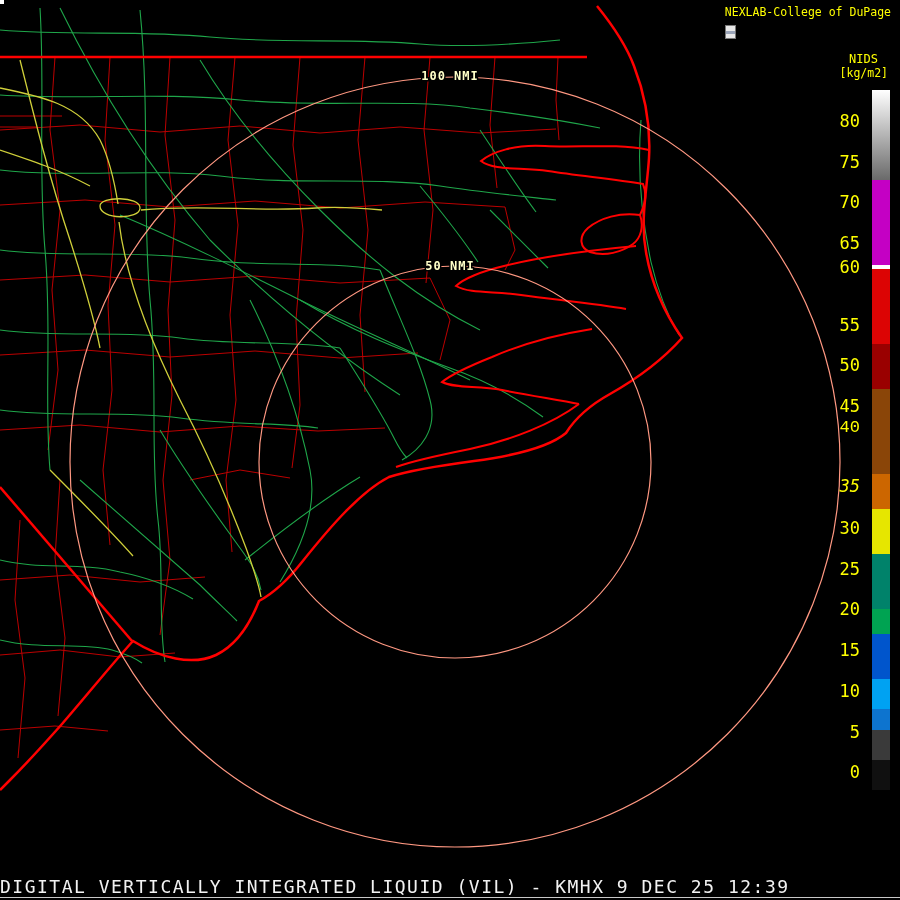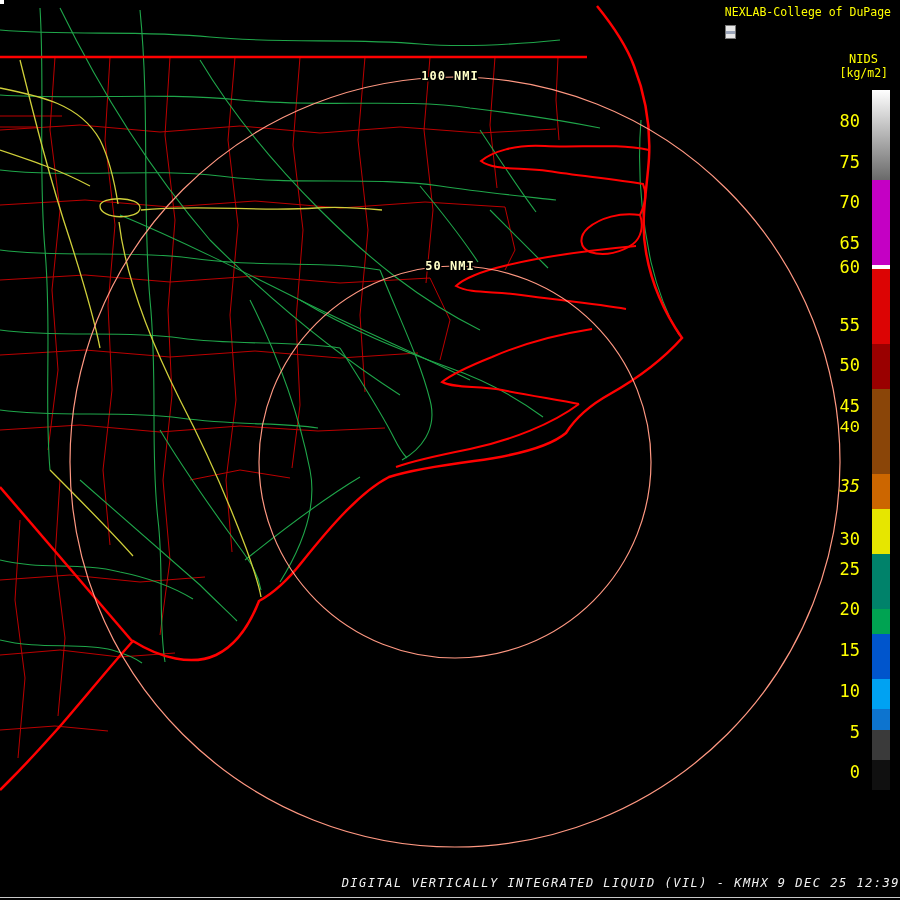--- a/index.html
+++ b/index.html
@@ -11,22 +11,22 @@
   .brand{position:absolute;top:5px;right:9px;display:flex;align-items:flex-start;gap:5px;
          color:var(--yellow,#ffff00);font-size:11.5px;white-space:nowrap;flex-direction:column;}
   .cod-logo{width:9px;height:12px;background:linear-gradient(#e8e8e8 0 45%,#9aa4b8 45% 70%,#e8e8e8 70% 100%);
             border:1px solid #777;margin-top:1px;}
   .legend-title{position:absolute;top:52px;right:22px;color:var(--yellow,#ffff00);font-size:12px;}
   .legend-units{position:absolute;top:66px;right:12px;color:var(--yellow,#ffff00);font-size:11.5px;}
   #colorbar{position:absolute;top:90px;right:10px;width:18px;height:700px;display:flex;flex-direction:column;}
   .cb-seg{width:100%;}
   .cb-label{position:absolute;right:40px;width:36px;text-align:right;color:var(--yellow,#ffff00);
             font-size:17px;line-height:14px;}
-  #footer{position:absolute;left:0;top:876px;width:100%;text-align:right;
-          color:var(--footer,#f2f2f2);font-size:12px;letter-spacing:1.5px;white-space:nowrap;font-style:italic;}
+  #footer{position:absolute;left:0;top:876px;width:100%;text-align:left;
+          color:var(--footer,#f2f2f2);font-size:18px;letter-spacing:1.5px;white-space:nowrap;}
   #bottom-line{position:absolute;left:0;top:897px;width:100%;height:1px;background:#c8c8c8;}
   .corner-mark{position:absolute;left:0;top:0;width:4px;height:4px;background:#fff;}
 </style>
 </head>
 <body>
 
 <div id="stage">
 
   <svg id="map" width="900" height="900" viewBox="0 0 900 900">
     <g id="g-county" fill="none" stroke-width="1" stroke="#bc0000">
@@ -141,21 +141,21 @@
       <div class="cb-label" style="top: 114px;">80</div>
       <div class="cb-label" style="top: 154.7px;">75</div>
       <div class="cb-label" style="top: 195.4px;">70</div>
       <div class="cb-label" style="top: 236.1px;">65</div>
       <div class="cb-label" style="top: 260px;">60</div>
       <div class="cb-label" style="top: 317.5px;">55</div>
       <div class="cb-label" style="top: 358.2px;">50</div>
       <div class="cb-label" style="top: 398.9px;">45</div>
       <div class="cb-label" style="top: 421px; font-family: Liberation Mono, monospace;">40</div>
       <div class="cb-label" style="top: 479px; font-style: italic;">35</div>
-      <div class="cb-label" style="top: 521px; margin-top: 11px;">30</div>
+      <div class="cb-label" style="top: 521px;">30</div>
       <div class="cb-label" style="top: 561.7px;">25</div>
       <div class="cb-label" style="top: 602.4px;">20</div>
       <div class="cb-label" style="top: 643.1px;">15</div>
       <div class="cb-label" style="top: 683.8px;">10</div>
       <div class="cb-label" style="top: 724.5px;">5</div>
       <div class="cb-label" style="top: 765.2px;">0</div>
     </div>
 
   <div id="footer">DIGITAL VERTICALLY INTEGRATED LIQUID (VIL) - KMHX 9 DEC 25 12:39</div>
   <div id="bottom-line"></div>

